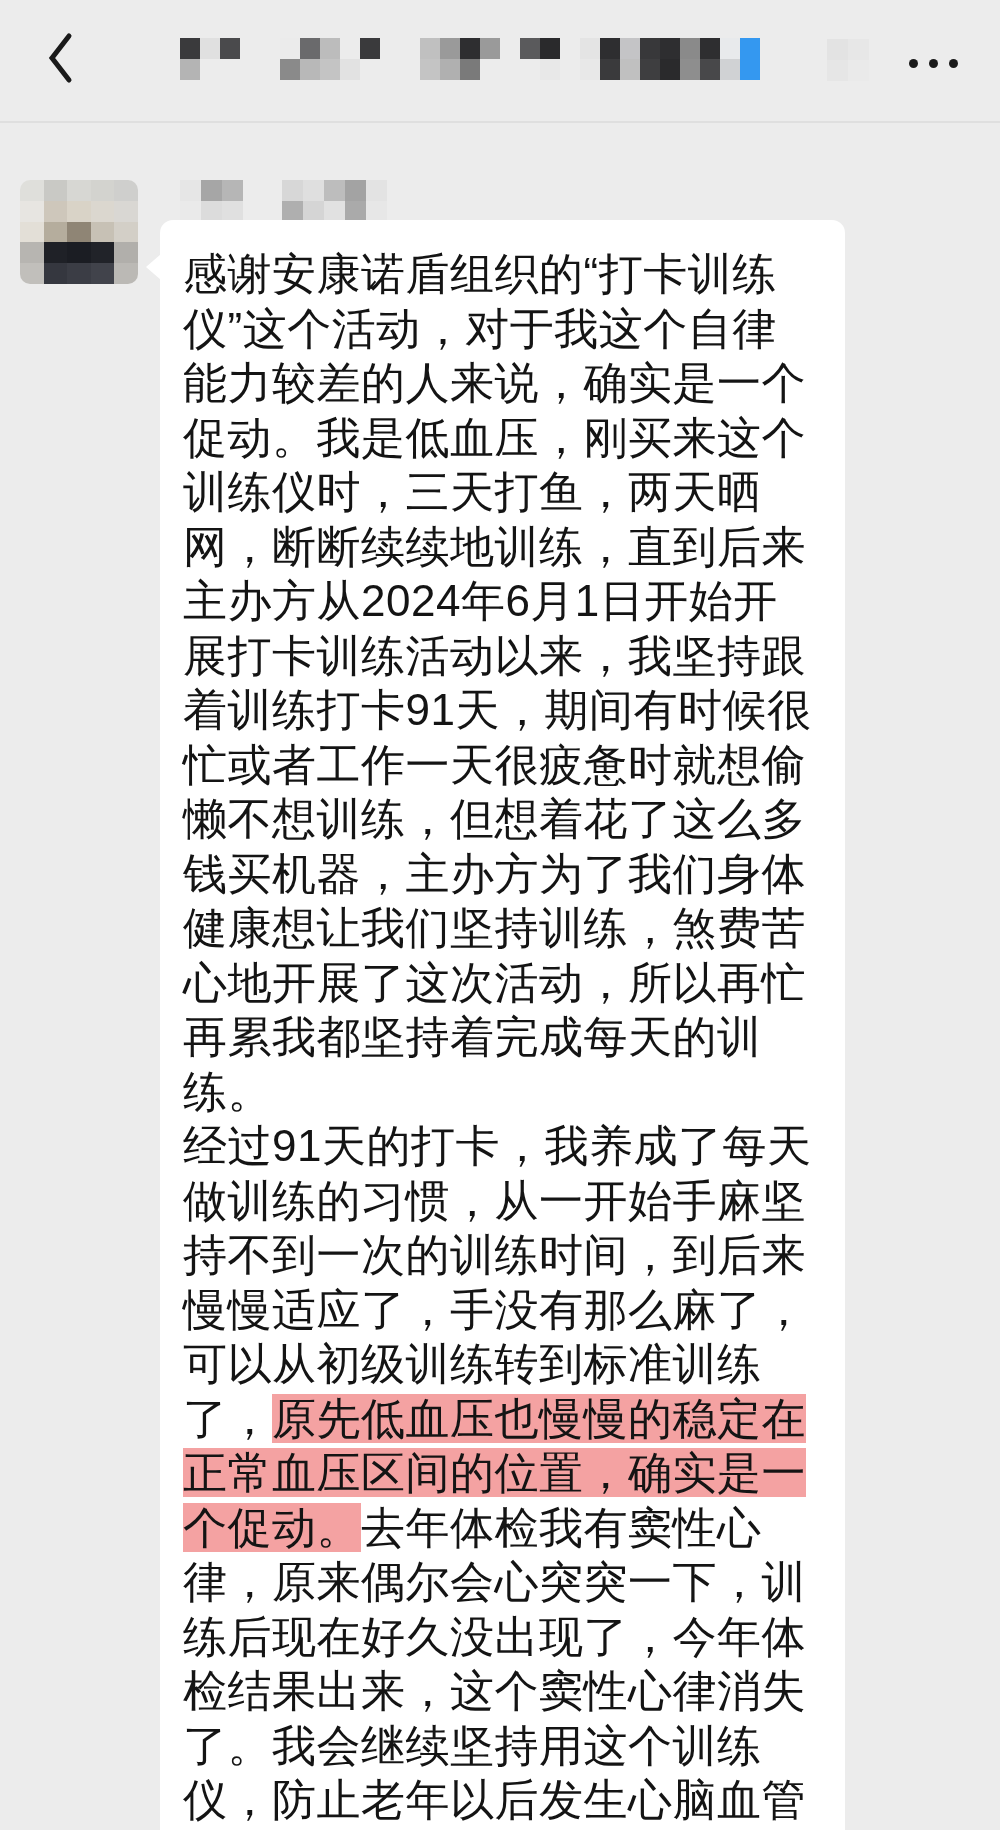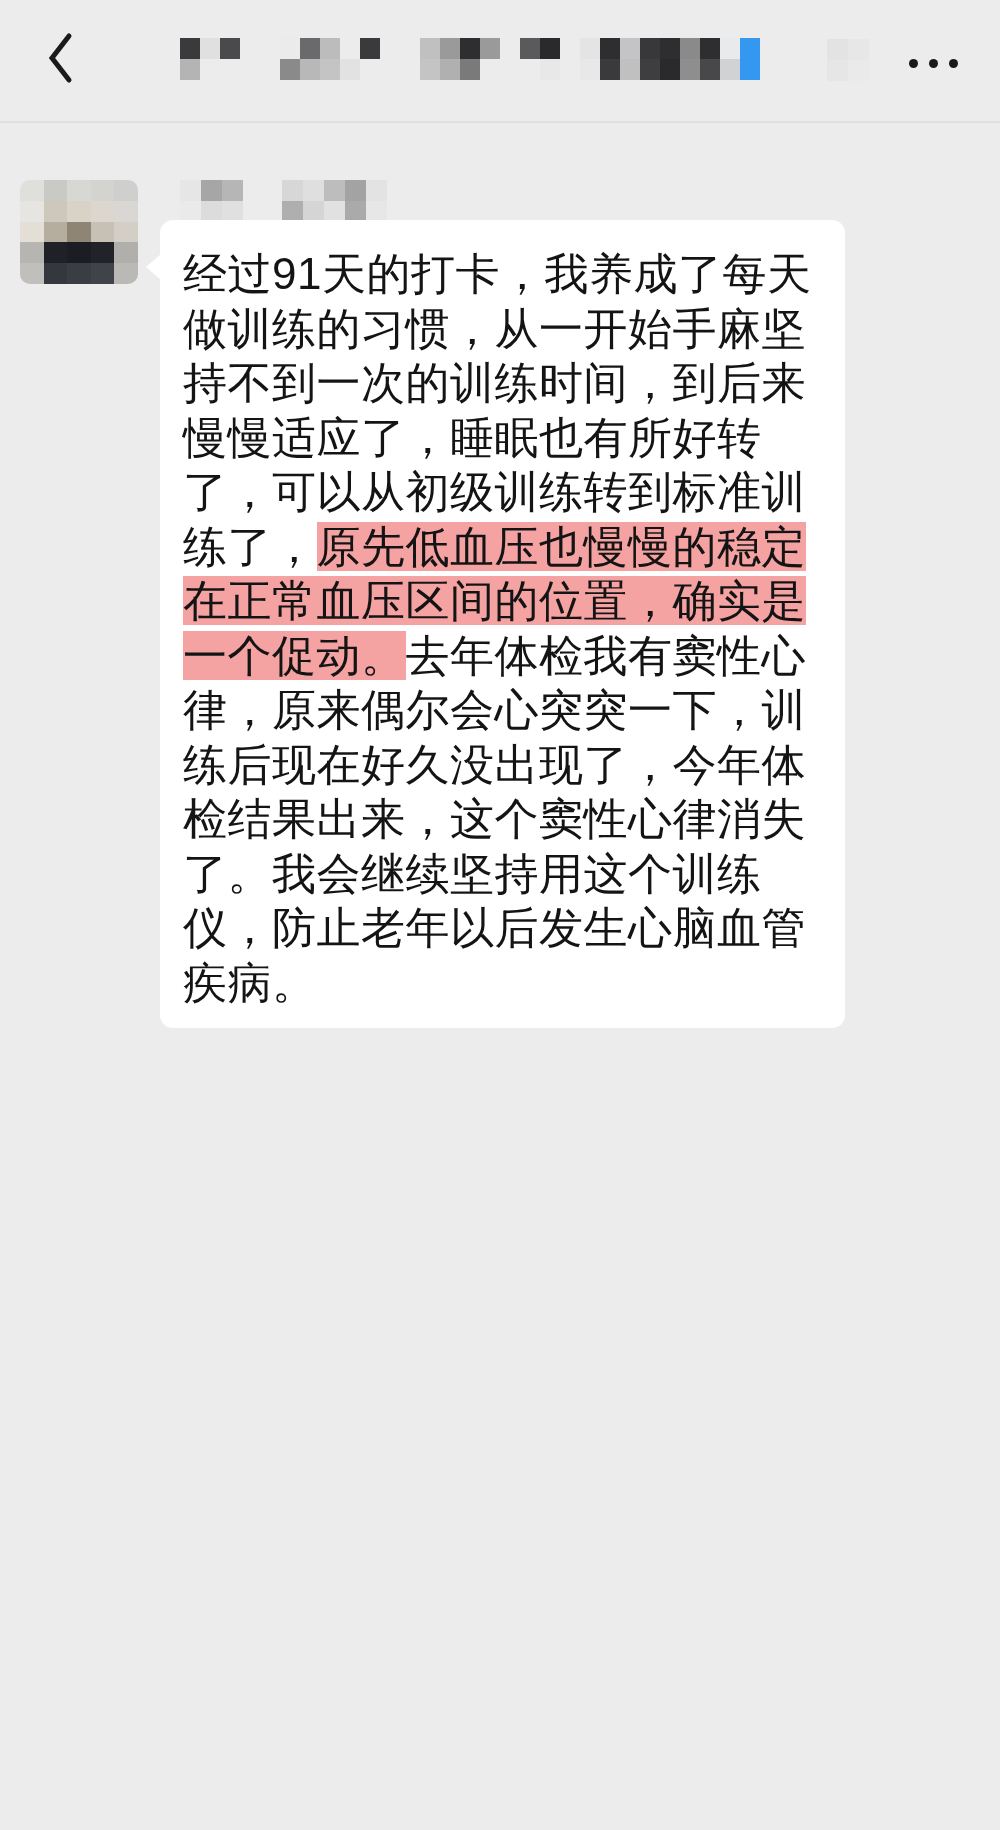--- a/index.html
+++ b/index.html
@@ -199,17 +199,18 @@
         <div style="background: rgb(227, 227, 227);"></div>
         <div style="background: rgb(175, 175, 175);"></div>
         <div style="background: rgb(213, 213, 213);"></div>
         <div style="background: rgb(225, 225, 225);"></div>
         <div style="background: rgb(170, 170, 170);"></div>
         <div style="background: rgb(231, 231, 231);"></div>
       </div>
 
     <div class="bubble">
       <div class="tail"></div>
-      <p><span>经过91天的打卡，我养成了每天做训练的习惯，从一开始手麻坚持不到一次的训练时间，到后来慢慢适应了，睡眠也有所好转了，可以从初级训练转到标准训练了，</span><span class="hl">原先低血压也慢慢的稳定在正常血压区间的位置，确实是一个促动。</span><span>去年体检我有窦性心律，原来偶尔会心突突一下，训练后现在好久没出现了，今年体检结果出来，这个窦性心律消失了。我会继续坚持用这个训练仪，防止老年以后发生心脑血管疾病。</span></p>
+      <p><span>感谢安康诺盾组织的“打卡训练仪”这个活动，对于我这个自律能力较差的人来说，确实是一个促动。我是低血压，刚买来这个训练仪时，三天打鱼，两天晒网，断断续续地训练，直到后来主办方从2024年6月1日开始开展打卡训练活动以来，我坚持跟着训练打卡91天，期间有时候很忙或者工作一天很疲惫时就想偷懒不想训练，但想着花了这么多钱买机器，主办方为了我们身体健康想让我们坚持训练，煞费苦心地开展了这次活动，所以再忙再累我都坚持着完成每天的训练。</span></p>
+      <p><span>经过91天的打卡，我养成了每天做训练的习惯，从一开始手麻坚持不到一次的训练时间，到后来慢慢适应了，手没有那么麻了，可以从初级训练转到标准训练了，</span><span class="hl">原先低血压也慢慢的稳定在正常血压区间的位置，确实是一个促动。</span><span>去年体检我有窦性心律，原来偶尔会心突突一下，训练后现在好久没出现了，今年体检结果出来，这个窦性心律消失了。我会继续坚持用这个训练仪，防止老年以后发生心脑血管疾病。</span></p>
     </div>
 
   </main>
 </div>
 
 </body></html>

